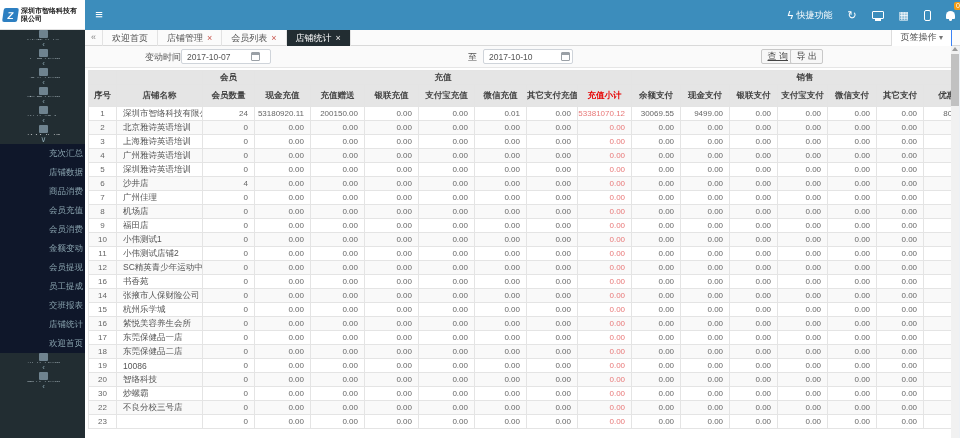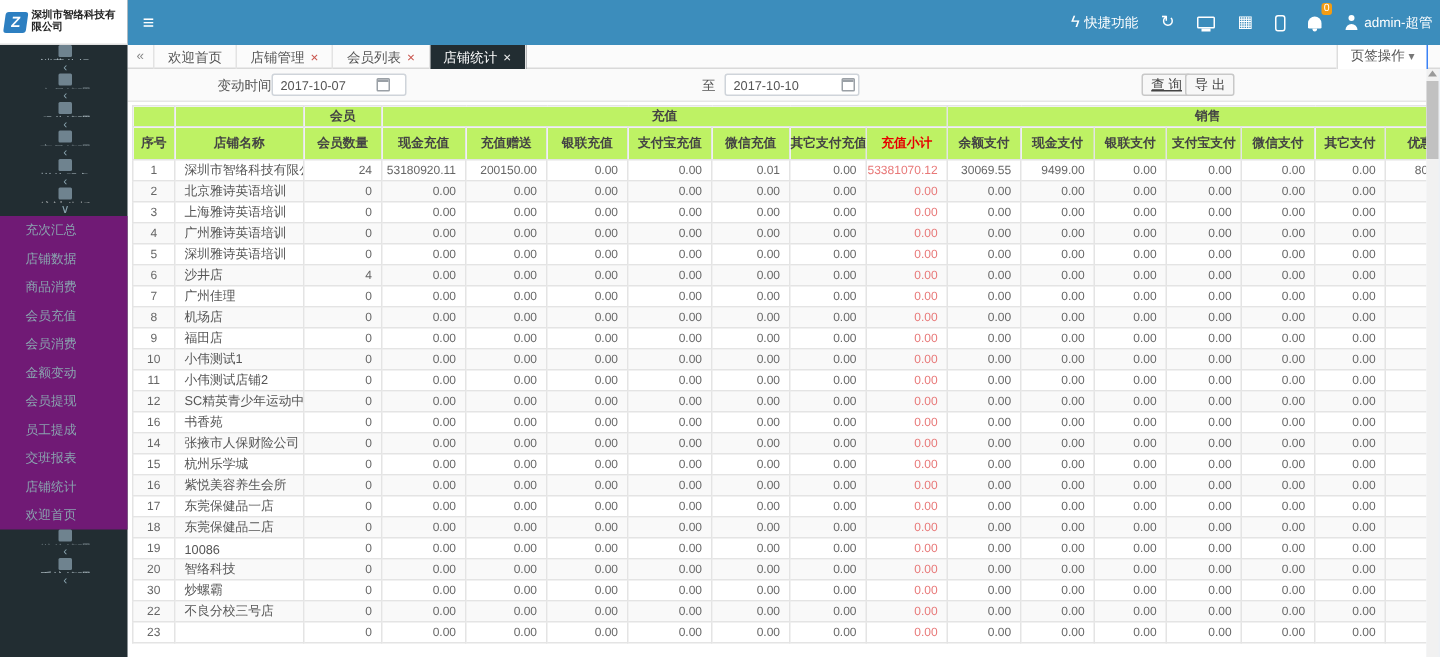--- a/index.html
+++ b/index.html
@@ -9,21 +9,21 @@
   .sidebar { position:absolute; left:0; top:0; width:85px; height:438px; background:#222d32; z-index:6; }
   .logo { position:absolute; left:0; top:0; width:85px; height:30px; background:#ffffff; display:flex; align-items:center; gap:3px; padding:2px 3px; border-bottom:1px solid #e0e0e0; }
   .logo-mark { flex:0 0 auto; width:15px; height:14px; background:#2d7fc1; color:#fff; font-size:10px; font-weight:bold; display:flex; align-items:center; justify-content:center; border-radius:2px; transform:skewX(-8deg); }
   .logo-text { font-size:7px; line-height:8px; font-weight:bold; color:#222; }
   .menu { position:absolute; top:30px; left:0; right:0; bottom:0; }
   .menu-item { height:19px; display:flex; align-items:center; gap:0; padding:0 5px 0 7px; color:#b0bec5; font-size:8.5px; cursor:pointer;flex-direction:column; }
   .menu-item.active { color:#ffffff; }
   .mi-icon { flex:0 0 auto; width:9px; height:8px; background:#7d93a0; border-radius:1px; opacity:.85; }
   .mi-label { flex:1 1 auto; white-space:nowrap; overflow:hidden; }
   .chev { flex:0 0 auto; font-size:8px; color:#8aa4af; }
-  .submenu { background:#701a75; }
+  .submenu { background:#0f172a;padding-left:32px; }
   .submenu-item { height:19px; line-height:19px; padding-left:17px; color:#8aa4af; font-size:8.5px; white-space:nowrap; cursor:pointer; }
 
   
   .topbar { position:absolute; left:85px; top:0; right:0; height:30px; background:#3c8dbc; z-index:5; }
   .hamburger { position:absolute; left:0; top:0; width:28px; height:30px; color:#fff; font-size:13px; text-align:center; line-height:30px; cursor:pointer; }
   .tb-right { position:absolute; right:5px; top:0; height:30px; display:flex; align-items:center; gap:15px; color:#fff; font-size:9px; }
   .tb-item { display:flex; align-items:center; gap:3px; cursor:pointer; position:relative; height:30px; }
   .glyph { font-size:11px; line-height:1; }
   .icon-monitor { position:relative; width:12px; height:8px; border:1px solid #fff; border-radius:1px; display:inline-block; }
   .icon-monitor::after { content:""; position:absolute; left:2px; bottom:-3px; width:6px; height:2px; background:#fff; }
@@ -55,21 +55,21 @@
   .cal-icon { position:absolute; top:6px; width:9px; height:9px; border:1px solid #9aa0a6; border-radius:1px; background:linear-gradient(#9aa0a6 0 2px, #fff 2px); }
   .ci-from { left:166px; } .ci-to { left:476px; }
   .f-to { position:absolute; left:383px; top:5px; }
   .btn { position:absolute; top:3px; height:15px; line-height:13px; padding:0 5px; font-size:9px; color:#444; background:#f7f7f7; border:1px solid #c8c8c8; border-radius:2px; cursor:pointer; font-family:"Liberation Sans","DejaVu Sans",sans-serif; }
   .btn-search { right:157px;text-decoration:underline; } .btn-export { right:128px; }
 
   
   .tablewrap { position:absolute; left:3px; top:24px; right:0; bottom:0; overflow:hidden; }
   table { border-collapse:collapse; table-layout:fixed; width:890px; }
   th, td { border:1px solid #e4e4e4; overflow:hidden; white-space:nowrap; }
-  thead th { height:14px; font-size:8.5px; font-weight:bold; color:#444; text-align:center; background:#bef264; }
+  thead th { height:14px; font-size:8.5px; font-weight:bold; color:#444; text-align:center; background:#e5e5e5; }
   thead tr.cols th { height:22px; }
   th.red { color:#e60000; }
   tbody td { height:14px; font-size:8px; color:#666; background:#fff; }
   tbody tr:nth-child(even) td { background:#f9f9f9; }
   td.num { text-align:right; padding-right:6px; }
   td.center { text-align:center; }
   td.name { text-align:left; padding-left:6px; font-size:8.5px; color:#555; }
   td.redv { color:#e87878; }
 
   
@@ -157,24 +157,20 @@
     </div>
     <div class="tb-item">
       <span class="glyph">▦</span>
     </div>
     <div class="tb-item">
       <span class="icon-phone"></span>
     </div>
     <div class="tb-item">
       <span class="icon-bell"></span>
       <span class="badge">0</span>
-    </div>
-    <div class="tb-item">
-      <span class="icon-person"></span>
-      <span>admin-超管</span>
     </div>
   </div>
 </div>
 
 <div class="tabbar">
   <div class="tabscroll">«</div>
   <div class="tabs" id="tabs">
       <div class="tab">
         <span>欢迎首页</span>
       </div>

